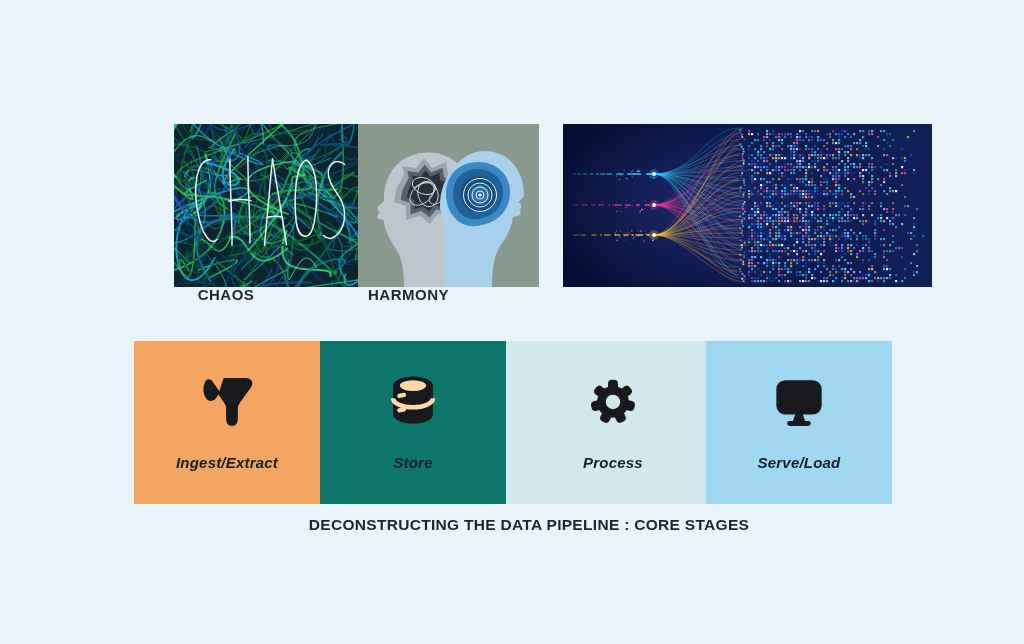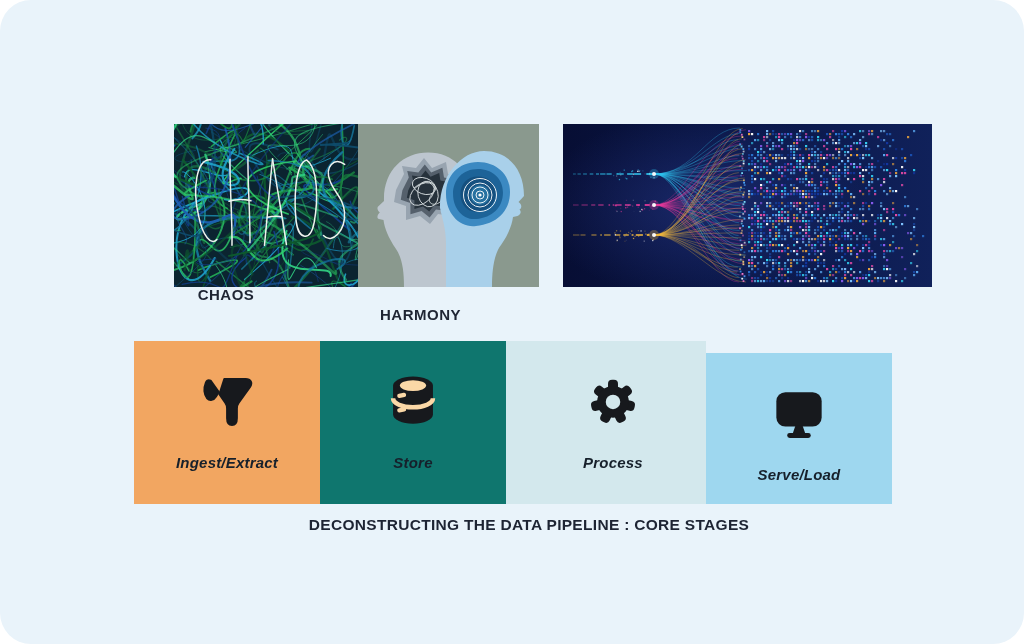--- a/index.html
+++ b/index.html
@@ -9,36 +9,36 @@
 
   .fig{position:absolute;top:108px;height:163px;overflow:hidden;}
   .fig svg{display:block;width:100%;height:100%;}
   #fig-chaos{left:134px;width:184px;}
   #fig-harmony{left:318px;width:181px;}
   #fig-pipeline{left:523px;width:369px;}
 
   .img-label{position:absolute;top:287px;margin:0;text-align:center;
     font-size:15px;font-weight:700;letter-spacing:.5px;color:#1f2533;line-height:16px;}
   #lab-chaos{left:134px;width:184px;}
-  #lab-harmony{left:330px;width:181px;margin-top:20px;}
+  #lab-harmony{left:318px;width:181px;}
   #lab-pipeline{left:523px;width:369px;}
 
   #cards{position:absolute;left:134px;top:341px;width:758px;height:163px;display:flex;}
   .card{flex:1;display:flex;flex-direction:column;align-items:center;font-style:italic;}
   .card .icon{margin-top:31px;width:58px;height:58px;}
   .card .icon svg{display:block;width:58px;height:58px;}
   .card-label{margin-top:24px;font-size:15px;font-weight:700;color:#16202b;letter-spacing:.2px;}
 
   #caption{position:absolute;left:17px;top:516px;width:1024px;text-align:center;
     font-size:15.5px;font-weight:800;letter-spacing:.3px;color:#1d2433;}
 </style>
 </head>
 <body>
 
-<div id="canvas" style="background: rgb(233, 243, 250); border-radius: 31px;">
+<div id="canvas" style="background: rgb(233, 243, 250);">
 
   <figure class="fig" id="fig-chaos">
     <svg id="chaos-art" viewBox="0 0 184 163" preserveAspectRatio="none" aria-hidden="true">
       <rect width="184" height="163" fill="#0b2430"></rect>
     <path d="M94.1,86.4 c16,14 53,6 -71,5" stroke="#1ea3c9" stroke-width="1.47" fill="none" opacity="0.69" stroke-linecap="round"></path>
         <path d="M155.2,68.5 c26,27 -51,-48 -38,-18" stroke="#2fd06b" stroke-width="1.69" fill="none" opacity="0.48" stroke-linecap="round"></path>
         <path d="M109.9,94.0 c-12,52 46,40 -31,21" stroke="#22a855" stroke-width="0.80" fill="none" opacity="0.84" stroke-linecap="round"></path>
         <path d="M179.9,48.4 c-53,37 -23,8 13,59" stroke="#177d3f" stroke-width="2.14" fill="none" opacity="0.89" stroke-linecap="round"></path>
         <path d="M70.8,4.1 c-63,51 -0,4 -39,0" stroke="#123d8a" stroke-width="0.85" fill="none" opacity="0.79" stroke-linecap="round"></path>
         <path d="M8.3,72.5 c20,73 -11,-5 -25,-77" stroke="#123d8a" stroke-width="1.41" fill="none" opacity="0.86" stroke-linecap="round"></path>
@@ -1795,21 +1795,21 @@
               <rect x="-5.5" y="-24.5" width="11" height="14" rx="4.5" fill="var(--ink)" transform="rotate(205.7)"></rect>
               <rect x="-5.5" y="-24.5" width="11" height="14" rx="4.5" fill="var(--ink)" transform="rotate(257.1)"></rect>
               <rect x="-5.5" y="-24.5" width="11" height="14" rx="4.5" fill="var(--ink)" transform="rotate(308.6)"></rect>
               <circle r="17.5" fill="var(--ink)"></circle>
               <circle r="8" fill="var(--hole)"></circle>
             </g>
           </svg>
       </span>
       <span class="card-label">Process</span>
     </div>
-    <div class="card" style="background: rgb(158, 215, 239); margin-top: 12px; --hole: #9ed7ef;">
+    <div class="card" style="background: rgb(158, 215, 239); --hole: #9ed7ef;">
       <span class="icon">
         <svg viewBox="0 0 64 64" aria-hidden="true">
           <rect x="7" y="9" width="50" height="38" rx="10" fill="var(--ink)"></rect>
           <path fill="var(--ink)" d="M28,46 L36,46 L39,55 L25,55 Z"></path>
           <rect x="19" y="54" width="26" height="5.5" rx="2.75" fill="var(--ink)"></rect>
         </svg>
       </span>
       <span class="card-label">Serve/Load</span>
     </div>
   </div>

